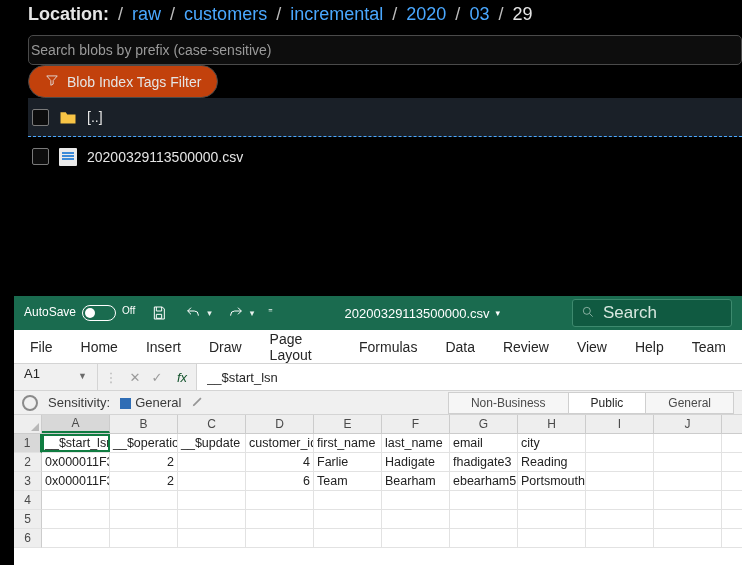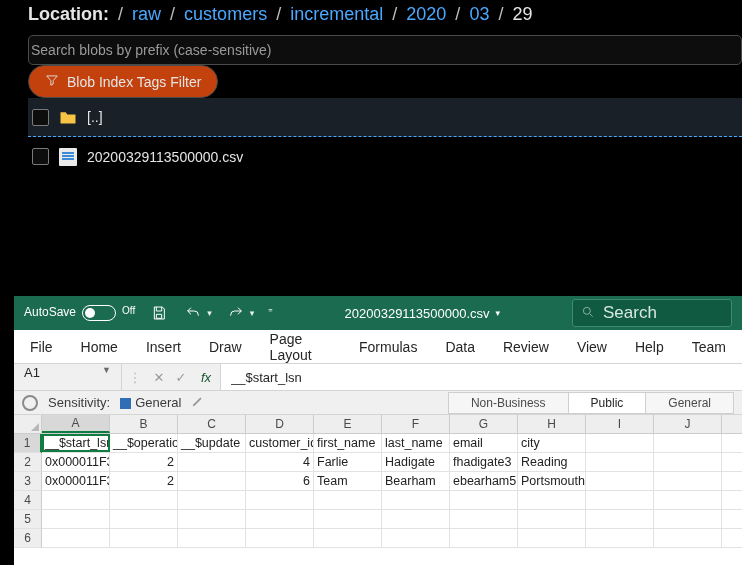--- a/index.html
+++ b/index.html
@@ -38,21 +38,21 @@
 .title-file .dd{font-size:9px}
 .tb-search{width:160px;background:#105a41;border:1px solid #3d8a6e;border-radius:3px;display:flex;align-items:center;padding:3px 8px;gap:8px}
 .tb-search input{background:transparent;border:none;color:#5eead4;font-size:17px;width:100%;outline:none}
 .tb-search input::placeholder{color:#d8e8e0}
 .tb-search svg{width:14px;height:14px;stroke:#d8e8e0;fill:none}
 
 .ribbon{height:33px;background:#fff;display:flex;align-items:center;gap:28px;padding:0 16px;font-size:14px;color:#262626}
 .ribbon span{cursor:pointer}
 
 .fxbar{height:28px;background:#f0f0f0;border-top:1px solid #d4d4d4;border-bottom:1px solid #d4d4d4;display:flex;align-items:center;font-size:13px;color:#3a3a3a}
-.namebox{width:108px;height:100%;border-right:1px solid #d4d4d4;display:flex;align-items:flex-start;padding:1px 10px;justify-content:space-between;color:#262626}
+.namebox{width:84px;height:100%;border-right:1px solid #d4d4d4;display:flex;align-items:flex-end;padding:9px 10px;justify-content:space-between;color:#262626}
 .namebox .arw{font-size:9px;color:#6a6a6a}
 .fx-sep{width:26px;text-align:center;color:#b5b5b5}
 .fx-ctrl{width:22px;text-align:center;color:#9a9a9a}
 .fx-sym{width:28px;text-align:center;font-style:italic;color:#14532d}
 .fx-div{width:1px;height:100%;background:#d4d4d4}
 .fx-input{flex:1;background:#fff;height:100%;border:none;padding:0 10px;font-size:13px;color:#262626}
 
 .sensbar{height:24px;background:#f0f0f0;border-bottom:1px solid #d4d4d4;display:flex;align-items:center;font-size:13px;color:#3a3a3a;padding:0 8px;gap:10px}
 .sensbar .sens-ico{width:16px;height:16px;border-radius:50%;border:2px solid #8a8a8a}
 .sensbar .sq{width:11px;height:11px;background:#2f6db5;display:inline-block;margin-right:4px;vertical-align:middle}

